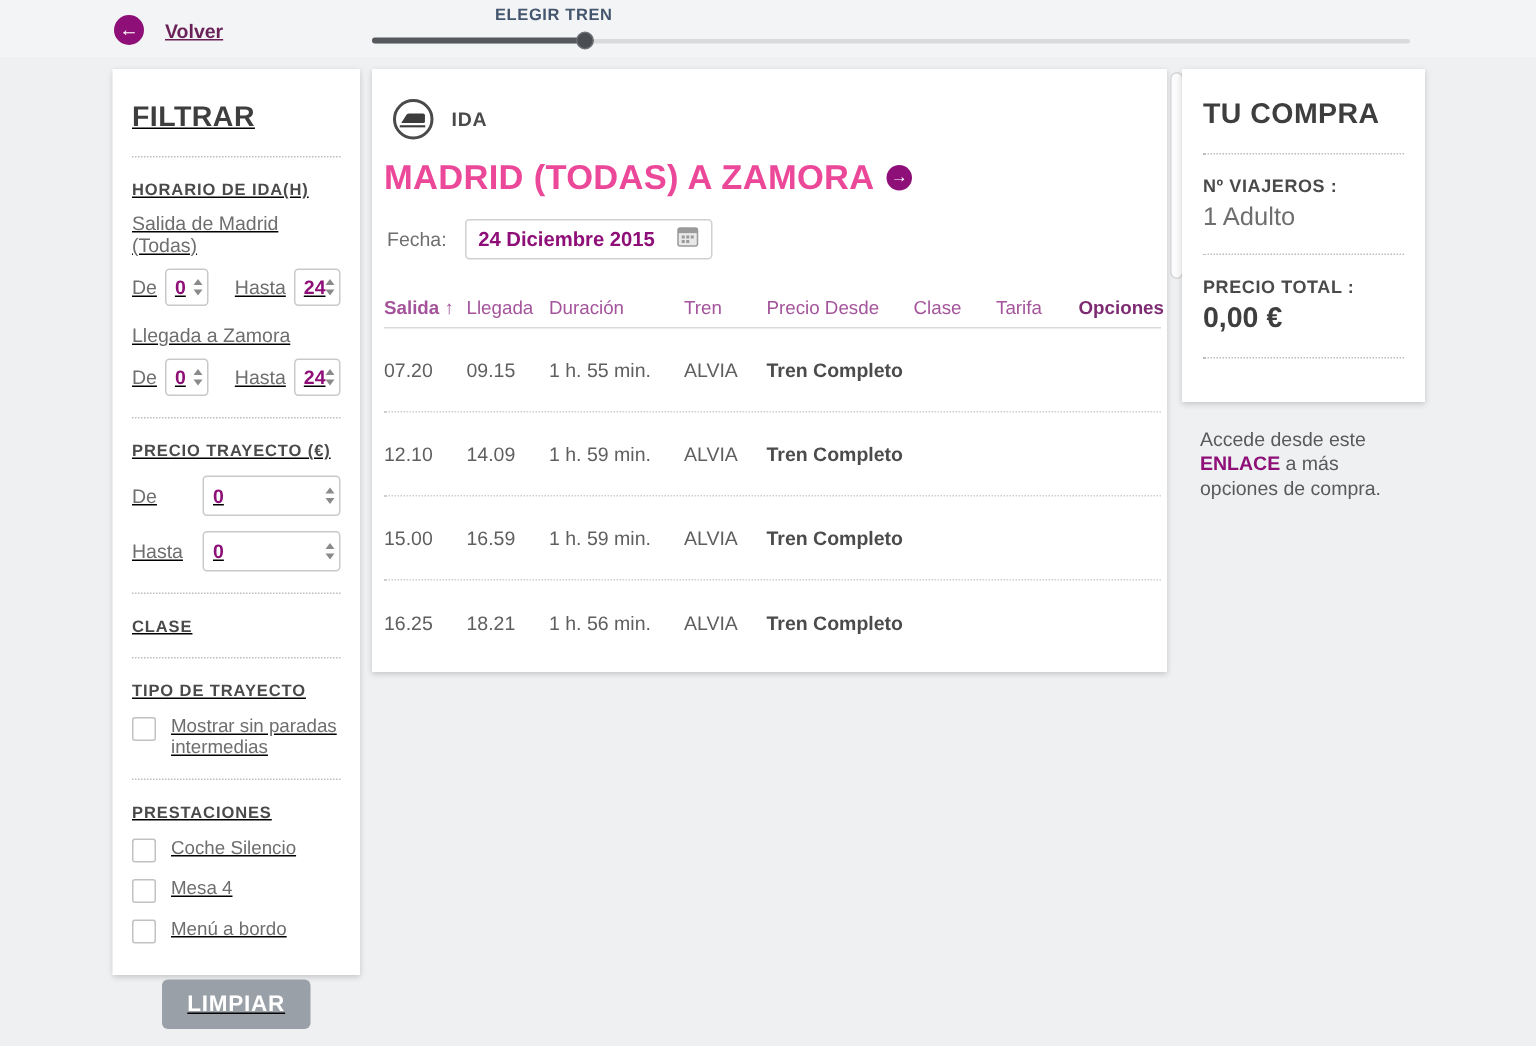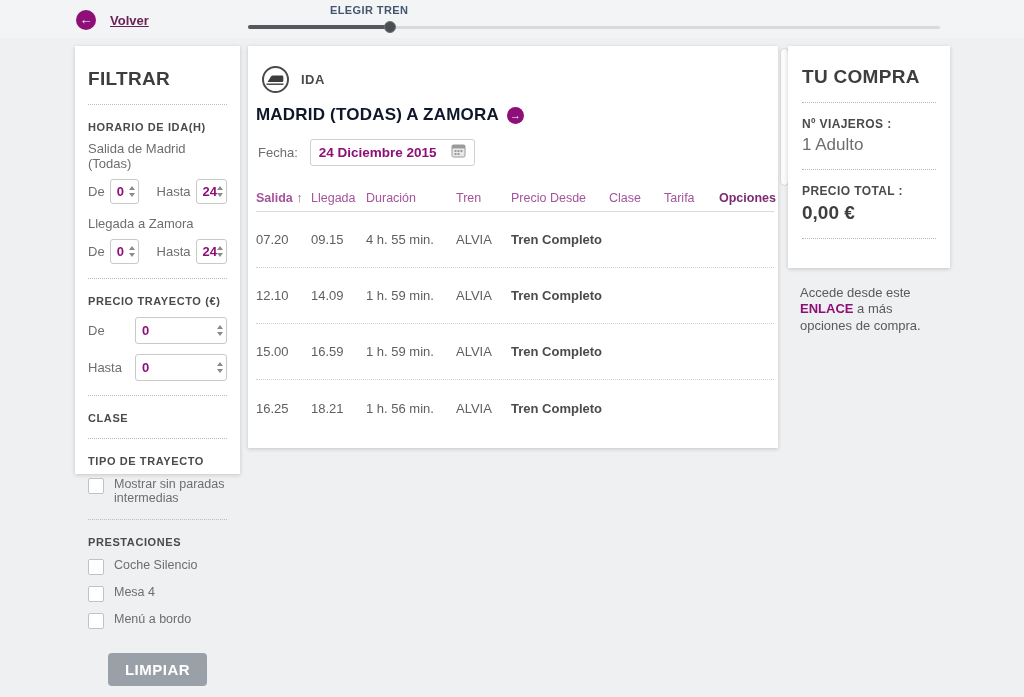--- a/index.html
+++ b/index.html
@@ -18,21 +18,21 @@
                 background:#d8dadb; border-radius:2px; }
   .prog-done { position:absolute; left:248px; top:25px; width:138px; height:4px;
                background:#55585c; border-radius:2px; }
   .prog-dot { position:absolute; left:384px; top:21px; width:12px; height:12px;
               border-radius:50%; background:#4a4e53; border:1px solid #6d7075; }
   .step-label { position:absolute; left:330px; top:4px; width:120px; text-align:left;
                 font-size:11px; font-weight:bold; color:#44566e; letter-spacing:.4px; }
 
   
   .panel { position:absolute; background:#fff; box-shadow:0 1px 4px rgba(0,0,0,.18); }
-  .filter-panel   { left:75px;  top:46px; width:165px; height:428px; padding:0 13px; }
+  .filter-panel   { left:75px;  top:46px; width:165px; height:604px; padding:0 13px;text-decoration:underline; }
   .main-panel     { left:248px; top:46px; width:530px; height:402px; padding:0 4px 0 8px; }
   .purchase-panel { left:788px; top:46px; width:162px; height:222px; padding:0 14px; }
 
   .dotted { border-top:1px dotted #bdbdbd; margin:14px 0; }
 
   
   .filter-title { font-size:19px; font-weight:bold; color:#3e3e3e; letter-spacing:.3px; margin-top:22px; }
   .sec-title { font-size:11px; font-weight:bold; color:#4a4a4a; letter-spacing:.6px; margin:16px 0 8px; }
   .sub-lbl { font-size:13px; color:#6e6e6e; margin:4px 0 6px; }
   .spin-row { display:flex; align-items:center; margin:8px 0 12px; font-size:13px; color:#6e6e6e; }
@@ -54,21 +54,21 @@
   .clear-btn { display:block; margin:24px auto 0; background:#9aa0a7; color:#fff; border:none;
                border-radius:4px; font-size:15px; font-weight:bold; letter-spacing:.5px;
                padding:8px 17px; cursor:pointer; font-family:inherit; }
 
   
   .journey-head { display:flex; align-items:center; margin:20px 0 0 6px; }
   .train-circ { width:27px; height:27px; border:2px solid #4a4a4a; border-radius:50%;
                 display:flex; align-items:center; justify-content:center; }
   .ida-lbl { font-size:13px; font-weight:bold; color:#4a4a4a; letter-spacing:.5px; margin-left:12px; }
   .route-row { display:flex; align-items:center; margin:12px 0 0 0; }
-  .route-title { font-size:17px; font-weight:bold; color:#0f172a; letter-spacing:.2px; }
+  .route-title { font-size:23px; font-weight:bold; color:#ec4899; letter-spacing:.2px; }
   .fwd-circ { width:17px; height:17px; border-radius:50%; background:#8e0f77; color:#fff;
               font-size:11px; font-weight:bold; line-height:17px; text-align:center; margin-left:8px; }
   .fecha-row { display:flex; align-items:center; margin:14px 0 0 2px; }
   .fecha-lbl { font-size:13px; color:#6e6e6e; margin-right:12px; }
   .date-box { display:flex; align-items:center; border:1px solid #d0d0d0; border-radius:3px;
               background:#fff; height:27px; padding:0 8px; cursor:pointer; }
   .date-val { font-size:13.5px; font-weight:bold; color:#8e0f77; margin-right:14px; white-space:nowrap; }
 
   .t-grid { display:grid; grid-template-columns:55px 55px 90px 55px 98px 55px 55px 1fr;
             align-items:center; }
@@ -249,21 +249,21 @@
       <span>Tren</span>
       <span>Precio Desde</span>
       <span>Clase</span>
       <span>Tarifa</span>
       <span class="opts">Opciones</span>
     </div>
 
     <div class="t-grid t-row">
       <span>07.20</span>
       <span>09.15</span>
-      <span>4 h. 55 min.</span>
+      <span>1 h. 55 min.</span>
       <span>ALVIA</span>
       <span class="precio">Tren Completo</span>
       <span></span>
       <span></span>
       <span></span>
     </div>
     <div class="t-grid t-row">
       <span>12.10</span>
       <span>14.09</span>
       <span>1 h. 59 min.</span>

